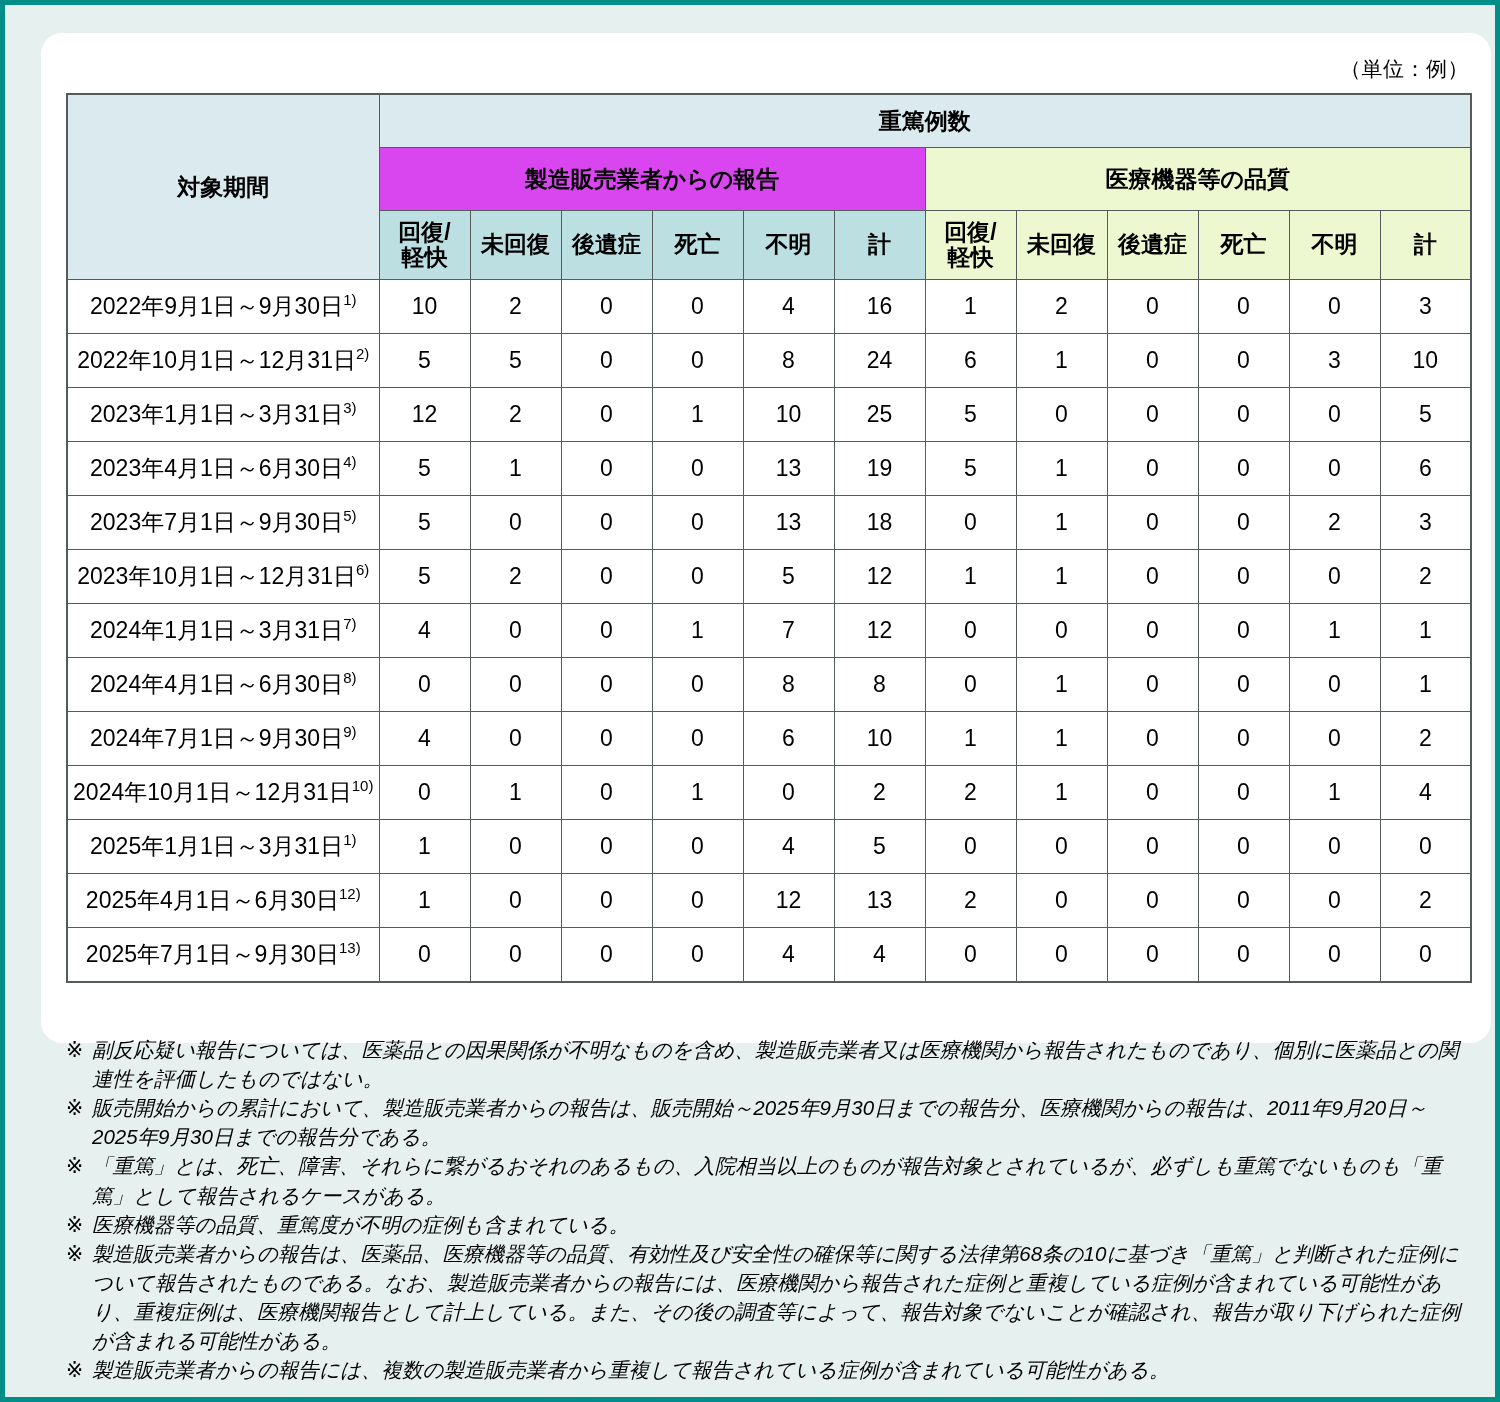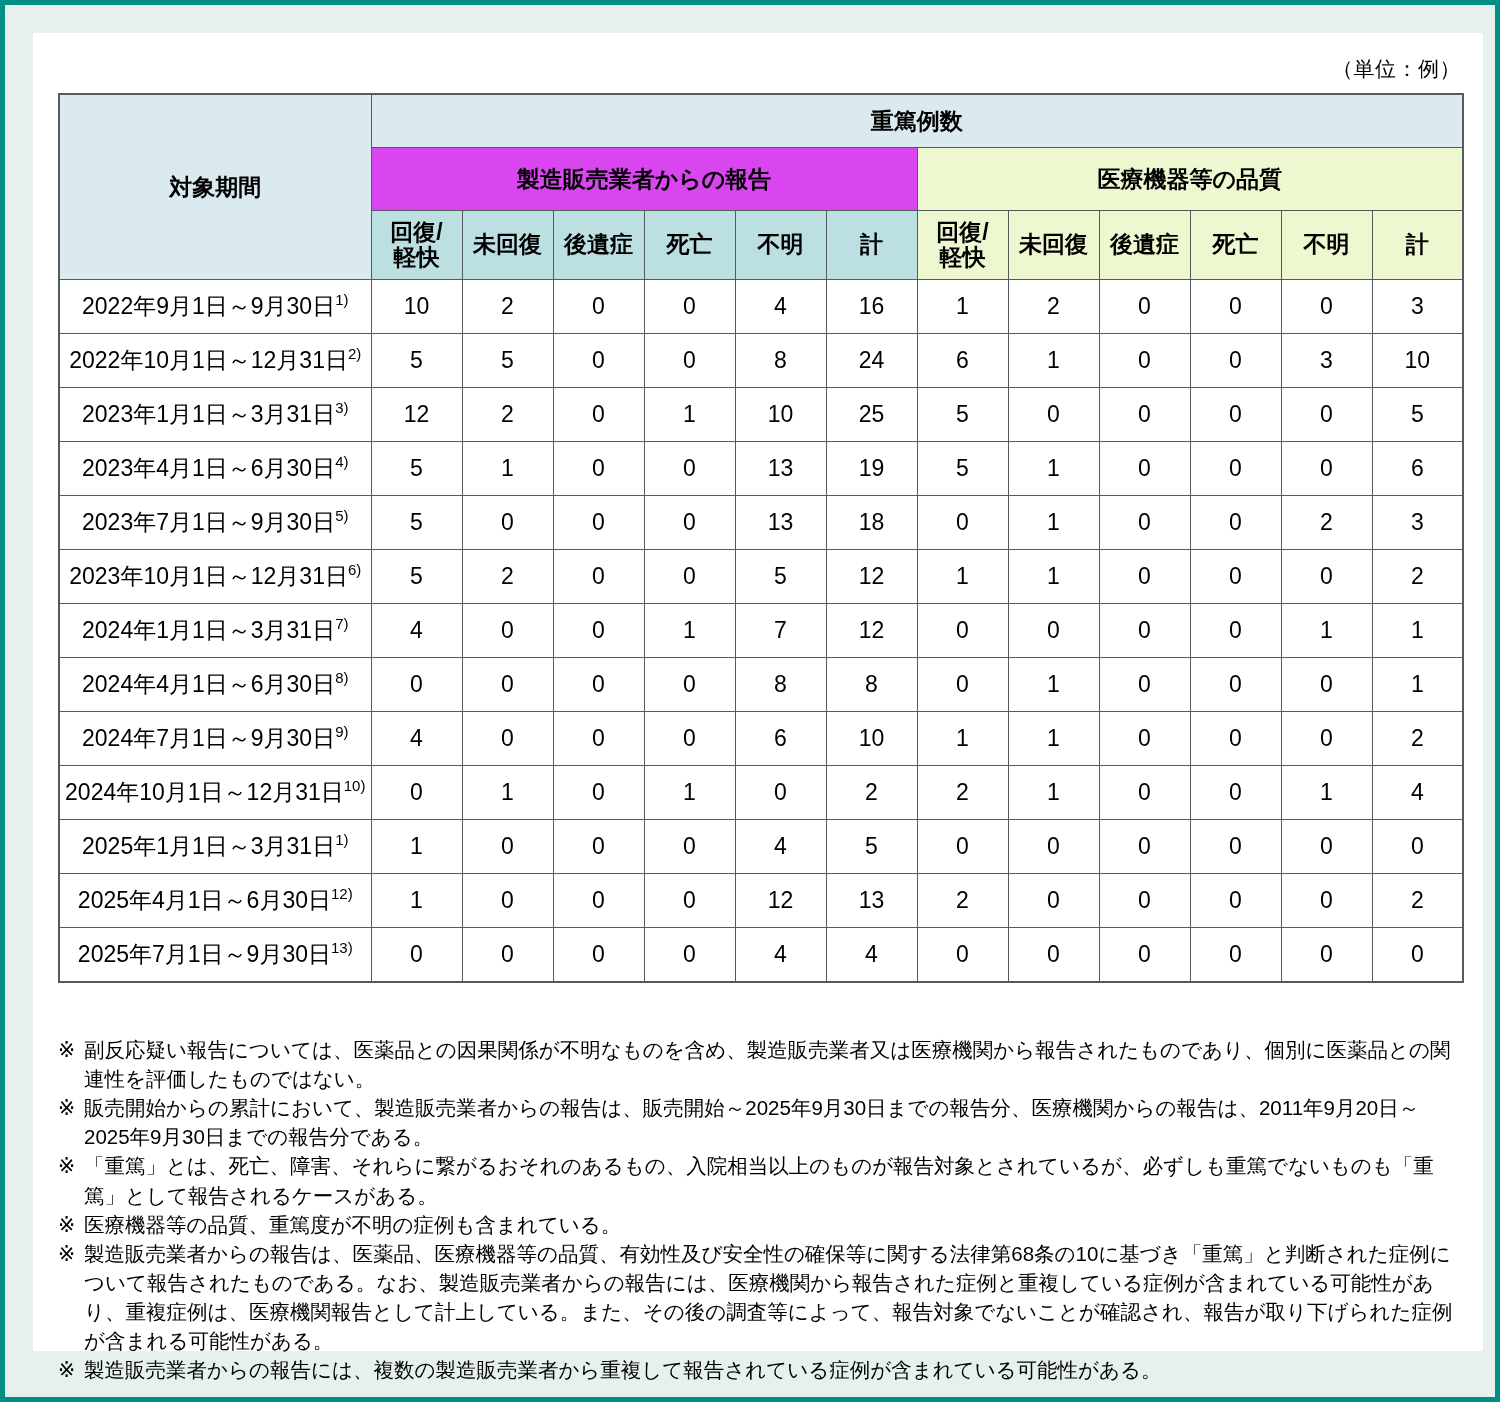--- a/index.html
+++ b/index.html
@@ -20,26 +20,27 @@
     left: 0; top: 0;
     width: 1500px;
     height: 1402px;
     box-sizing: border-box;
     border: 5px solid #018e87;
     background: #e6f0ef;
   }
   
   #content-card {
     position: absolute;
-    left: 28px;
+    left: 36px;
     top: 28px;
     width: 1450px;
-    height: 1318px;
+    height: 1010px;
     background: #ffffff;
     box-sizing: border-box;
+    border-radius: 21px;
   }
 
   #unit-label {
     position: absolute;
     right: 22px;
     top: 22px;
     font-size: 21px;
     color: #000;
     letter-spacing: 0.5px;
   }
@@ -145,20 +146,21 @@
     align-items: flex-start;
     margin-bottom: 0px;
   }
   #notes .note-mark {
     flex: 0 0 auto;
     width: 26px;
   }
   #notes .note-text {
     flex: 1 1 auto;
     text-indent: 0;
+    font-style: italic;
   }
 </style>
 </head>
 <body>
 
 <div id="page-frame">
   <div id="content-card">
 
     <div id="unit-label">（単位：例）</div>
 

